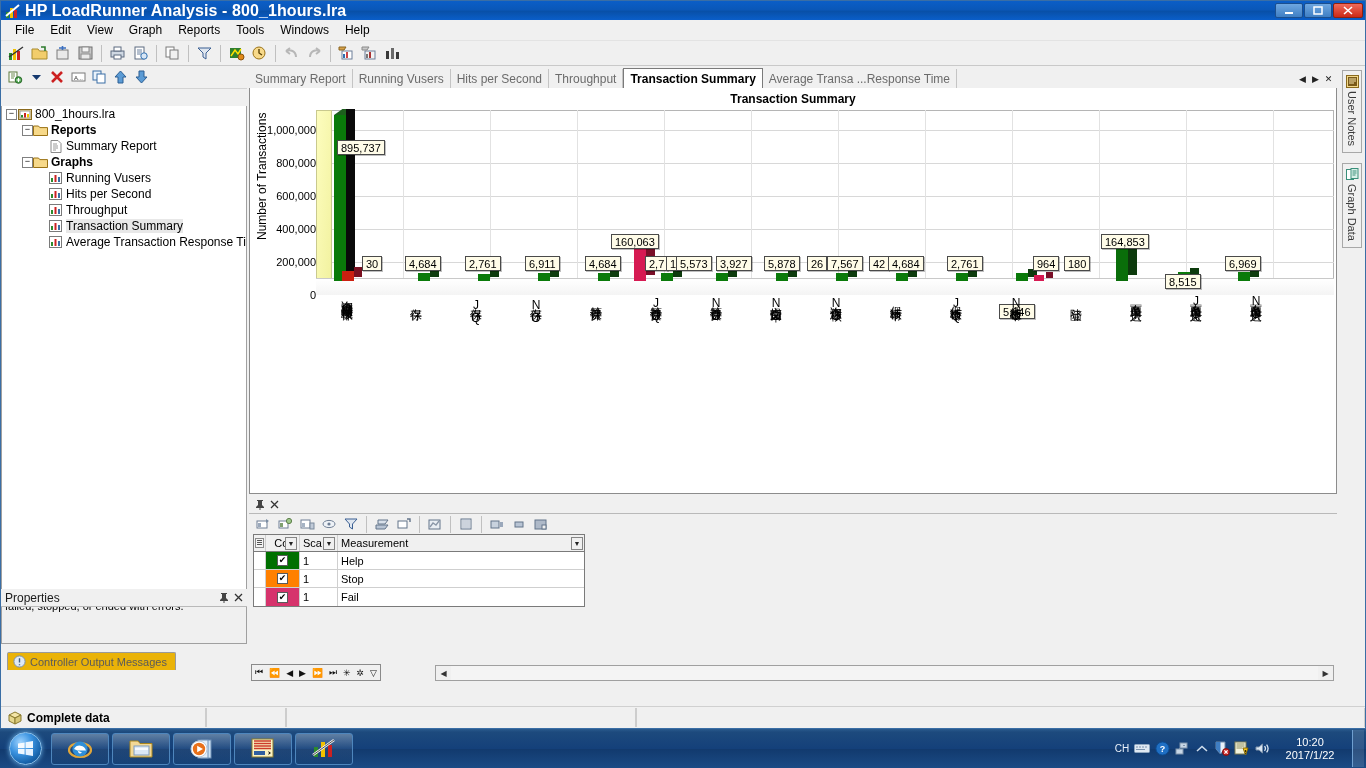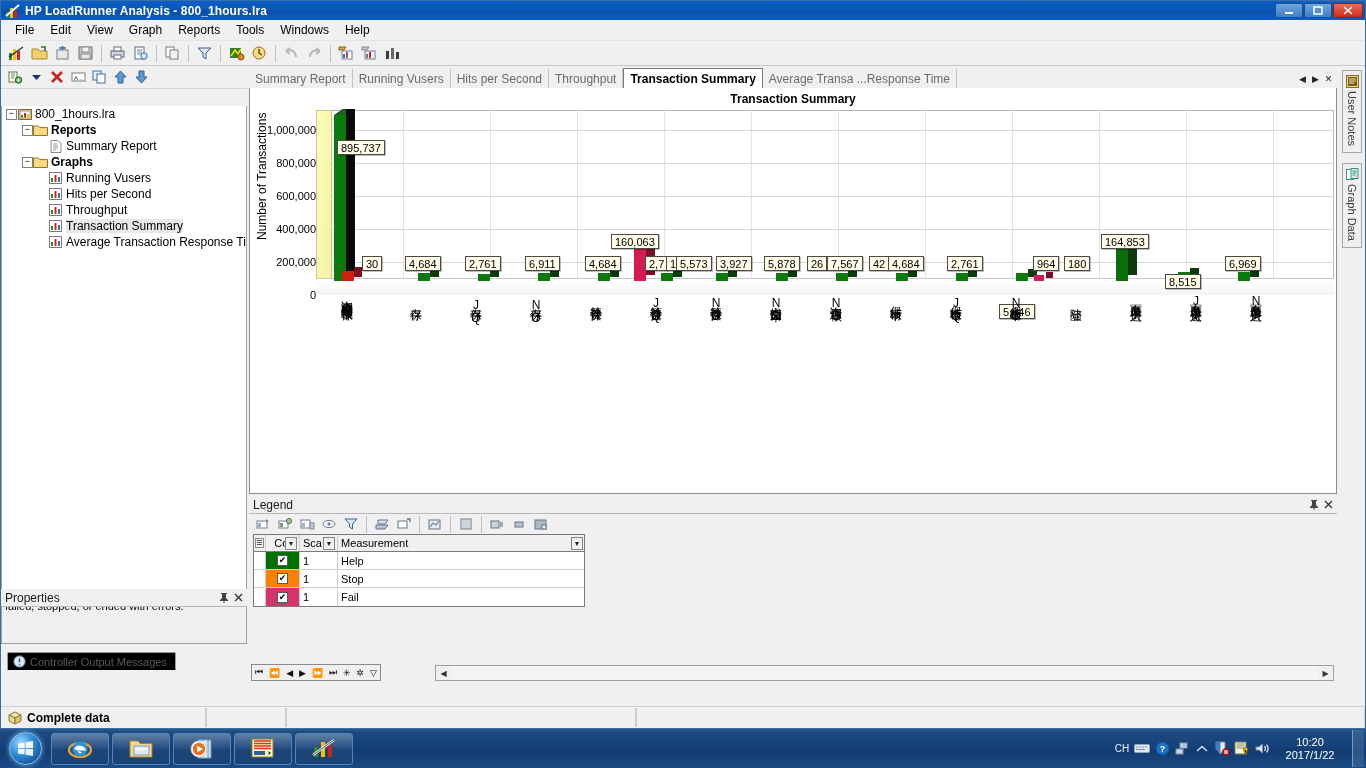--- a/index.html
+++ b/index.html
@@ -8,21 +8,21 @@
     font-family:"Liberation Sans","DejaVu Sans",sans-serif;
     font-size:12px;color:#000;background:#d6e3f0;
     -webkit-font-smoothing:none;
   }
   .app{position:absolute;left:0;top:0;width:1366px;height:729px;background:#f0f0f0;border:1px solid #3a6ea5;box-sizing:border-box;}
 
   
   .titlebar{height:19px;background:linear-gradient(to bottom,#0b5ec7 0%,#0a57b8 45%,#0850a8 55%,#0a5ec9 100%);
     display:flex;align-items:center;padding:0 2px;color:#fff;}
   .titlebar .ticon{width:16px;height:16px;margin:0 4px 0 2px;position:relative;flex:0 0 auto;}
-  .title-text{font-size:12px;font-weight:bold;color:#fff;white-space:nowrap;letter-spacing:0.1px;}
+  .title-text{font-size:16px;font-weight:bold;color:#fff;white-space:nowrap;letter-spacing:0.1px;}
   .tb-spacer{flex:1 1 auto;}
   .winbtn{width:28px;height:15px;margin-left:1px;border:1px solid #1b4f8f;border-radius:2px;
      background:linear-gradient(to bottom,#6fa7e0,#3f7fc4);display:flex;align-items:center;justify-content:center;
      color:#fff;font-size:10px;line-height:10px;box-sizing:border-box;}
   .winbtn.close{background:linear-gradient(to bottom,#f06a5a,#cc2a16);border-color:#8d2211;width:30px;}
 
   
   .menubar{height:20px;background:#f0f0f0;display:flex;align-items:center;padding-left:6px;border-bottom:1px solid #e3e3e3;}
   .menubar .mi{padding:2px 8px;font-size:12px;color:#000;}
 
@@ -54,21 +54,21 @@
   .hs-arrow{width:16px;height:15px;display:flex;align-items:center;justify-content:center;font-size:8px;color:#444;background:#f0f0f0;}
   .hs-track{flex:1 1 auto;height:15px;background:#f4f4f4;position:relative;}
   .hs-thumb{position:absolute;left:8px;top:0;width:200px;height:15px;background:#f0f0f0;border:1px solid #a9a9a9;
      box-sizing:border-box;display:flex;align-items:center;justify-content:center;color:#777;font-size:9px;}
 
   
   .propdock{position:absolute;left:0;bottom:0;width:246px;height:95px;background:#f0f0f0;}
   .prop-body{height:36px;background:#f0f0f0;border:1px solid #a0a0a0;border-top:none;overflow:hidden;position:relative;}
   .prop-text{position:absolute;left:3px;top:-7px;font-size:11px;color:#000;white-space:nowrap;}
   .tabstrip{height:20px;margin-top:6px;display:flex;align-items:flex-end;padding-left:6px;}
-  .botTab{height:18px;background:#000000;border:1px solid #9a9a9a;border-bottom:none;display:flex;align-items:center;
+  .botTab{height:18px;background:#eab308;border:1px solid #9a9a9a;border-bottom:none;display:flex;align-items:center;
      padding:0 8px 0 4px;font-size:11px;color:#5a5a5a;box-sizing:border-box;border-radius:2px 2px 0 0;margin-top:44px;}
   .botTab .bicon{width:14px;height:14px;margin-right:4px;display:flex;align-items:center;justify-content:center;}
 
   
   .content{position:absolute;left:248px;top:0;right:28px;bottom:0;}
   .tabrow{height:22px;background:#f0f0f0;display:flex;align-items:flex-end;border-bottom:1px solid #7a7a7a;position:relative;}
   .gtab{height:19px;padding:0 6px;display:flex;align-items:center;font-size:12px;color:#6b6b6b;
      border-right:1px solid #c4c4c4;box-sizing:border-box;white-space:nowrap;}
   .gtab.active{color:#000;font-weight:bold;background:#fff;border:1px solid #7a7a7a;border-bottom:1px solid #fff;
      height:21px;margin-bottom:-1px;border-right:1px solid #7a7a7a;}
@@ -665,21 +665,20 @@
             <div class="xlab" style="left:751px;top:0;">登陆</div>
             <div class="xlab" style="left:811px;top:0;">进入录单页面</div>
             <div class="xlab" style="left:871px;top:0;">进入录单页面JQ</div>
             <div class="xlab" style="left:931px;top:0;">进入录单页面NO</div>
           </div>
         </div>
       </div>
 
       <div class="legenddock">
         <div class="panel-head">
-          <div class="panel-title">Legend</div>
           <div class="pin">
             <svg width="10" height="11" viewBox="0 0 10 11">
                 <path d="M2 1h6v1H7v4l2 2v1H1V8l2-2V2H2z" fill="#444"></path>
                 <path d="M5 8v3" stroke="#444"></path>
               </svg>
           </div>
           <div class="xbtn">
             <svg width="9" height="9" viewBox="0 0 9 9">
                 <path d="M1 1 L8 8 M8 1 L1 8" stroke="#333" stroke-width="1.3"></path>
               </svg>

